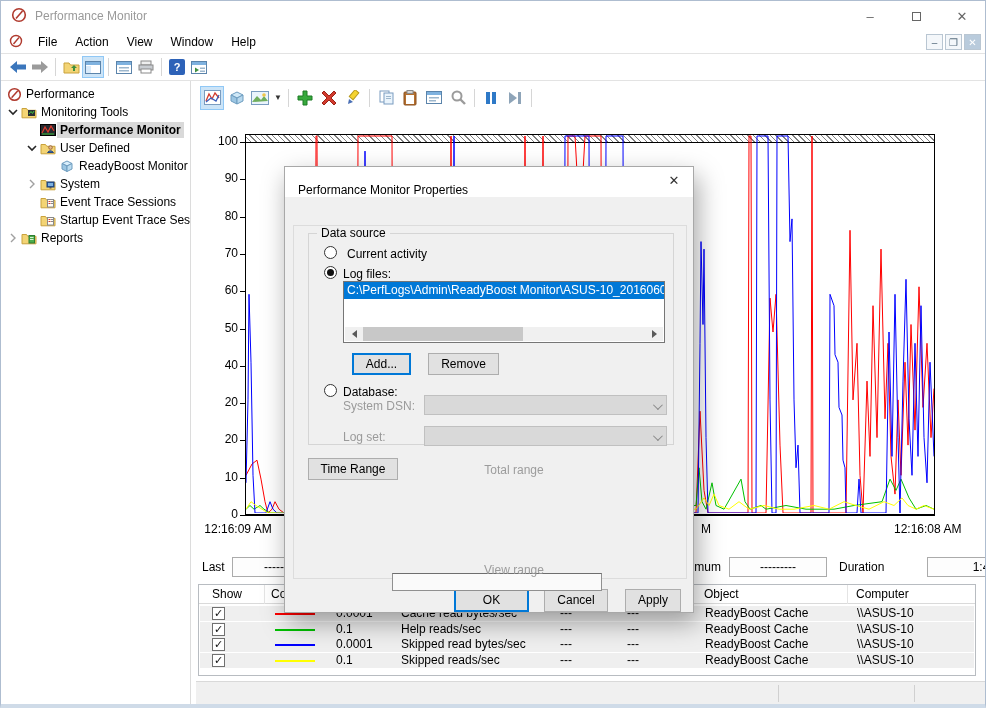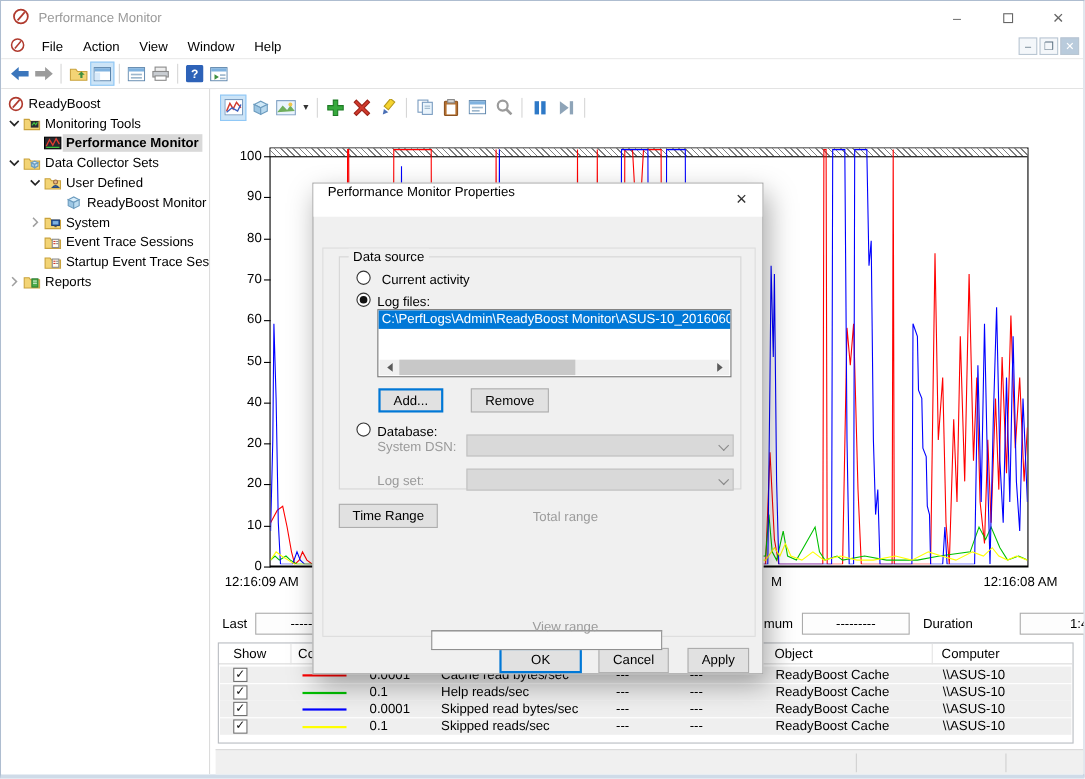--- a/index.html
+++ b/index.html
@@ -69,21 +69,21 @@
   .lg-cell { position:absolute; top:0px; white-space:nowrap; line-height:15px; }
   .cbx { position:absolute; left:12px; top:1px; width:13px; height:13px; background:#fff; border:1px solid #707070; font-size:11px; line-height:11px; text-align:center; color:#111; }
   .swatch { position:absolute; left:75px; top:7px; width:40px; height:2px; }
 
   
   .statusbar { position:absolute; left:0; right:0; top:600px; height:23px; background:#f0f0f0; border-top:1px solid #d9d9d9; }
   .sb-sep { position:absolute; top:3px; width:1px; height:17px; background:#d0d0d0; }
 
   
   .dialog { position:absolute; left:283px; top:165px; width:410px; height:447px; background:#f0f0f0; border:1px solid #a8a8a8; box-shadow:4px 10px 24px rgba(0,0,0,.35); z-index:10; }
-  .dlg-title { position:absolute; left:0; top:0; right:0; height:30px; background:#fff; display:flex; align-items:flex-start; padding-left:13px; font-size:12px; color:#000; }
+  .dlg-title { position:absolute; left:0; top:0; right:0; height:30px; background:#fff; display:flex; align-items:flex-end; padding-left:13px; font-size:12px; color:#000; }
   .dlg-close { position:absolute; right:9px; top:6px; width:20px; height:18px; text-align:center; font-size:13px; color:#333; }
   .tabs { position:absolute; left:12px; top:37px; height:22px; display:flex; align-items:flex-end; z-index:3; }
   .tab { padding:3px 9px 4px 9px; border:1px solid #d9d9d9; border-bottom:none; background:#f0f0f0; margin-right:1px; font-size:12px; height:20px; }
   .tab.active { background:#fff; height:24px; padding-top:5px; position:relative; top:1px; }
   .pane { position:absolute; left:8px; top:58px; width:394px; height:354px; border:1px solid #dcdcdc; background:#f0f0f0; z-index:1; }
   .groupbox { position:absolute; left:14px; top:7px; width:366px; height:212px; border:1px solid #d5d5d5; }
   .gb-label { position:absolute; left:8px; top:-8px; background:#f0f0f0; padding:0 4px; font-size:12px; }
   .radio { position:absolute; width:13px; height:13px; border:1px solid #333; border-radius:50%; background:#fff; }
   .radio.sel::after { content:""; position:absolute; left:2px; top:2px; width:7px; height:7px; border-radius:50%; background:#111; }
   .r-lbl { position:absolute; font-size:12px; }
@@ -208,21 +208,21 @@
   <div class="main">
 
     <div class="tree" id="tree-panel">
         <div class="tree-item" style="padding-left: 4px;">
           <span class="ticon">
             <svg width="15" height="15">
               <circle cx="7.5" cy="7.5" r="5.8" fill="#fff" stroke="#b03a2e" stroke-width="1.5"></circle>
               <line x1="10.8" y1="3.8" x2="4.6" y2="10.8" stroke="#b03a2e" stroke-width="1.5"></line>
             </svg>
           </span>
-          <span class="lbl">ReadyBoost</span>
+          <span class="lbl">Performance</span>
         </div>
         <div class="tree-item" style="padding-left: 4px;">
           <span class="chev">
             <svg width="10" height="10">
               <polyline points="1,3 5,7 9,3" fill="none" stroke="#262626" stroke-width="1.6"></polyline>
             </svg>
           </span>
           <span class="ticon">
             <svg width="16" height="14">
               <path d="M1 3.5 h4.5 l1.3 1.8 H15 v7.5 H1 z" fill="#f3d475" stroke="#c9a23c"></path>
@@ -235,36 +235,20 @@
         <div class="tree-item sel" style="padding-left: 23px;">
           <span class="chev"></span>
           <span class="ticon">
             <svg width="16" height="12">
               <rect x="0.5" y="0.5" width="15" height="11" fill="#26292e" stroke="#000"></rect>
               <polyline points="2,9 5,3 8,8 11,2 14,7" fill="none" stroke="#e03c2e" stroke-width="1.2"></polyline>
               <polyline points="2,10 14,10" stroke="#3ec43e" stroke-width="1"></polyline>
             </svg>
           </span>
           <span class="lbl">Performance Monitor</span>
-        </div>
-        <div class="tree-item" style="padding-left: 4px;">
-          <span class="chev">
-            <svg width="10" height="10">
-              <polyline points="1,3 5,7 9,3" fill="none" stroke="#262626" stroke-width="1.6"></polyline>
-            </svg>
-          </span>
-          <span class="ticon">
-            <svg width="16" height="14">
-              <path d="M1 3.5 h4.5 l1.3 1.8 H15 v7.5 H1 z" fill="#f3d475" stroke="#c9a23c"></path>
-              <polygon points="7.5,7 10.5,5.5 13.5,7 10.5,8.5" fill="#d9eefb" stroke="#6d9cbf"></polygon>
-              <polygon points="7.5,7 10.5,8.5 10.5,11.5 7.5,10" fill="#9cc6e3" stroke="#6d9cbf"></polygon>
-              <polygon points="13.5,7 10.5,8.5 10.5,11.5 13.5,10" fill="#bcdcf0" stroke="#6d9cbf"></polygon>
-            </svg>
-          </span>
-          <span class="lbl">Data Collector Sets</span>
         </div>
         <div class="tree-item" style="padding-left: 23px;">
           <span class="chev">
             <svg width="10" height="10">
               <polyline points="1,3 5,7 9,3" fill="none" stroke="#262626" stroke-width="1.6"></polyline>
             </svg>
           </span>
           <span class="ticon">
             <svg width="16" height="14">
               <path d="M1 3.5 h4.5 l1.3 1.8 H15 v7.5 H1 z" fill="#f3d475" stroke="#c9a23c"></path>
@@ -570,21 +554,21 @@
             <div class="hs-arrow" style="left:0;">
                 <span class="tri-l"></span>
               </div>
             <div class="hs-thumb"></div>
             <div class="hs-arrow" style="right:0;">
                 <span class="tri-r"></span>
               </div>
           </div>
         </div>
 
-        <div class="btn focus" style="left:35px; top:119px; width:59px;">Add...</div>
+        <div class="btn focus" style="left:43px; top:119px; width:59px;">Add...</div>
         <div class="btn" style="left:119px; top:119px; width:71px;">Remove</div>
 
         <div class="radio" style="left:15px; top:150px;"></div>
         <span class="r-lbl" style="left:34px; top:151px;">Database:</span>
 
         <span class="r-lbl gray" style="left:34px; top:165px;">System DSN:</span>
         <div class="combo" style="left:115px; top:161px; width:243px;">
             <span class="chv"></span>
           </div>
 

